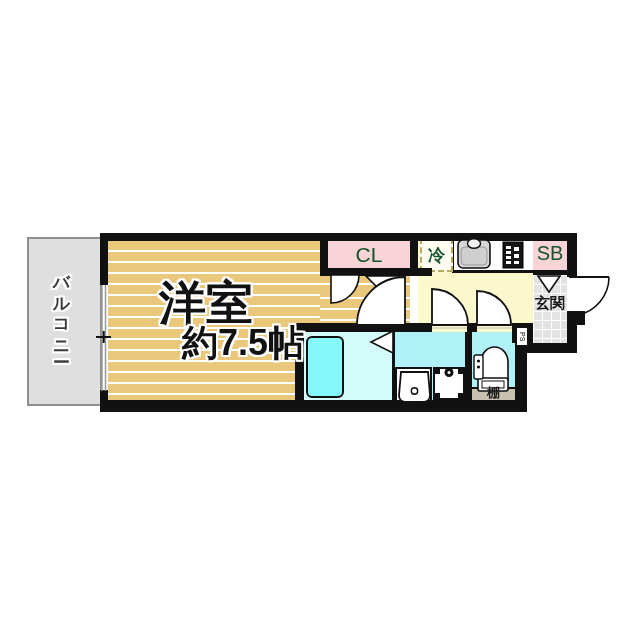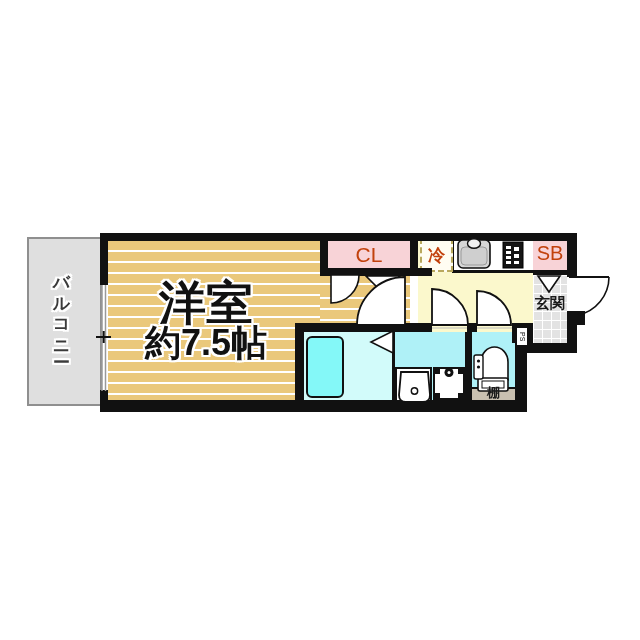--- a/index.html
+++ b/index.html
@@ -42,26 +42,26 @@
   .w-cl-left{left:320px;top:233px;width:8px;height:42px;}
   .w-cl-bot{left:320px;top:268px;width:112px;height:8px;}
   .w-kitchen-left{left:410px;top:233px;width:8px;height:43px;}
   .w-wet-a{left:295px;top:323px;width:137px;height:9px;}
   .w-wet-b{left:467px;top:323px;width:10px;height:9px;}
   .w-ps-block{left:512px;top:323px;width:21px;height:20px;}
   .w-room-bath{left:295px;top:323px;width:9px;height:89px;}
   .w-bath-wash{left:392px;top:332px;width:3px;height:68px;}
   .w-wash-toilet{left:465px;top:332px;width:7px;height:68px;}
   
-  .lbl{color:#c2410c;display:flex;align-items:center;justify-content:center;}
+  .lbl{color:#14532d;display:flex;align-items:center;justify-content:center;}
   .outline{text-shadow:-2px -2px 0 #fff,2px -2px 0 #fff,-2px 2px 0 #fff,2px 2px 0 #fff,0 -2px 0 #fff,0 2px 0 #fff,-2px 0 0 #fff,2px 0 0 #fff;}
   .lbl-balcony{left:50px;top:263px;writing-mode:vertical-rl;font-size:17px;font-weight:bold;letter-spacing:3px;color:#3a3a3a;}
   .lbl-room{left:108px;top:283px;width:196px;text-align:center;font-weight:bold;color:#111;line-height:40px;}
   .lbl-room .l1{font-size:47px;}
-  .lbl-room .l2{font-size:36px;}
+  .lbl-room .l2{font-size:36px;text-align:right;}
   .lbl-cl{left:328px;top:241px;width:82px;height:27px;font-size:21px;}
   .lbl-rei{left:420px;top:238px;width:33px;height:34px;font-size:17px;font-weight:bold;}
   .lbl-sb{left:533px;top:241px;width:34px;height:24px;font-size:20px;}
   .lbl-genkan{left:533px;top:294px;width:34px;height:18px;font-size:15px;font-weight:bold;color:#1a1a1a;}
   .lbl-ps{left:516px;top:327px;width:12px;height:19px;writing-mode:vertical-rl;font-size:7px;line-height:12px;display:flex;align-items:center;justify-content:center;color:#111;}
   .lbl-shelf{left:472px;top:386px;width:43px;height:14px;font-size:13px;font-weight:bold;color:#1a1a1a;}
   svg.overlay{position:absolute;left:0;top:0;width:640px;height:640px;pointer-events:none;}
 </style>
 </head>
 <body>

